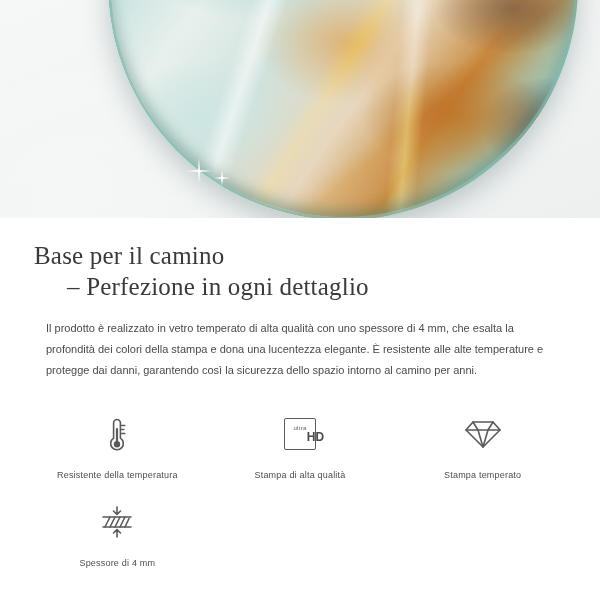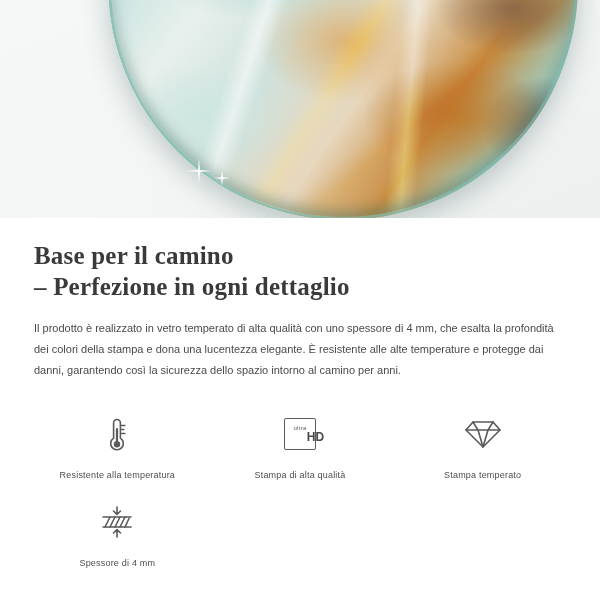--- a/index.html
+++ b/index.html
@@ -116,30 +116,30 @@
 
   
   .content {
     padding: 22px 34px 0 34px;
   }
   .headline {
     font-family: "Liberation Serif", serif;
     font-size: 25px;
     line-height: 31px;
     color: #3a3a3a;
-    font-weight: 700;
+    font-weight: 400;
     margin: 0 0 16px 0;
     letter-spacing: 0.2px;
   }
-  .headline .line2 { display: block; }
+  .headline .line2 { display: block; margin-left: 33px; }
   .body-copy {
     font-size: 11px;
     line-height: 21px;
     color: #4a4a4a;
-    margin: 0;
+    margin: 12px;
     max-width: 540px;
   }
 
   
   .features {
     margin-top: 28px;
     padding: 0 26px;
     display: grid;
     grid-template-columns: repeat(3, 1fr);
     row-gap: 16px;
@@ -226,21 +226,21 @@
 
     <div class="feature">
       <div class="feature-icon">
         <svg width="34" height="40" viewBox="0 0 34 40">
           <path class="ico-stroke" d="M17 5.5a3.4 3.4 0 0 0-3.4 3.4v15.3a6.3 6.3 0 1 0 6.8 0V8.9A3.4 3.4 0 0 0 17 5.5z"></path>
           <circle class="ico-fill" cx="17" cy="30.3" r="3.2"></circle>
           <rect class="ico-fill" x="15.9" y="14" width="2.2" height="14" rx="1.1"></rect>
           <path class="ico-stroke" d="M21.6 11.5h3.2M21.6 15.5h2.2M21.6 19.5h3.2"></path>
         </svg>
       </div>
-      <div class="feature-label">Resistente alla temperatura</div>
+      <div class="feature-label">Resistente della temperatura</div>
     </div>
 
     <div class="feature">
       <div class="feature-icon">
         <div class="hd-box">
           <span class="hd-top">ultra</span>
           <span class="hd-bot">HD</span>
         </div>
       </div>
       <div class="feature-label">Stampa di alta qualità</div>

